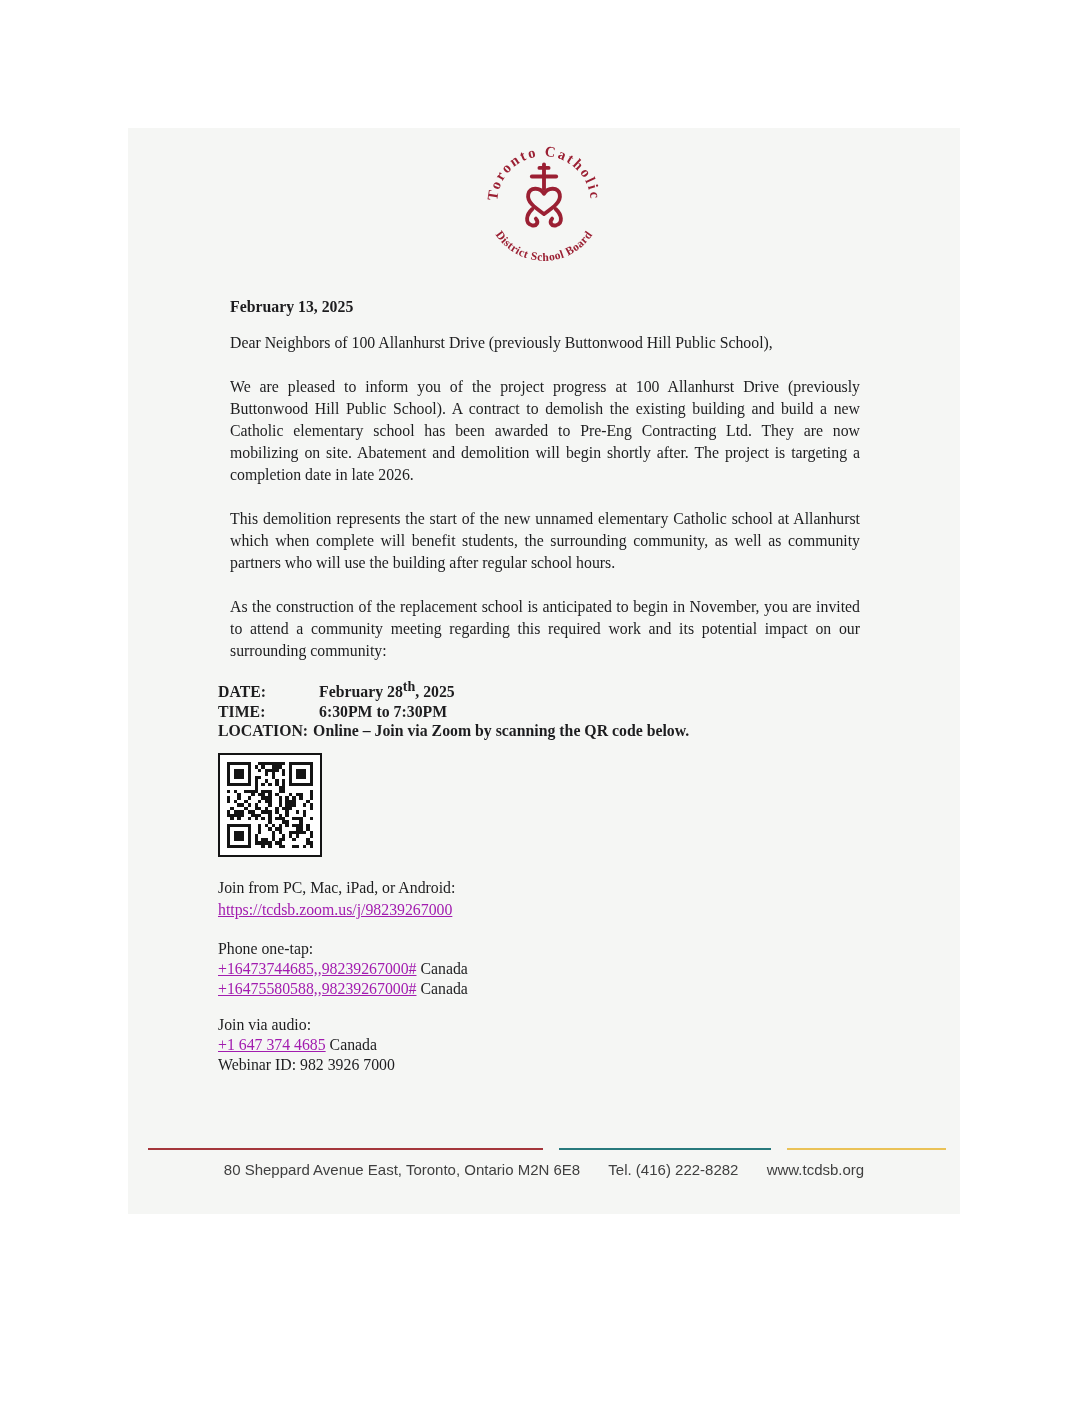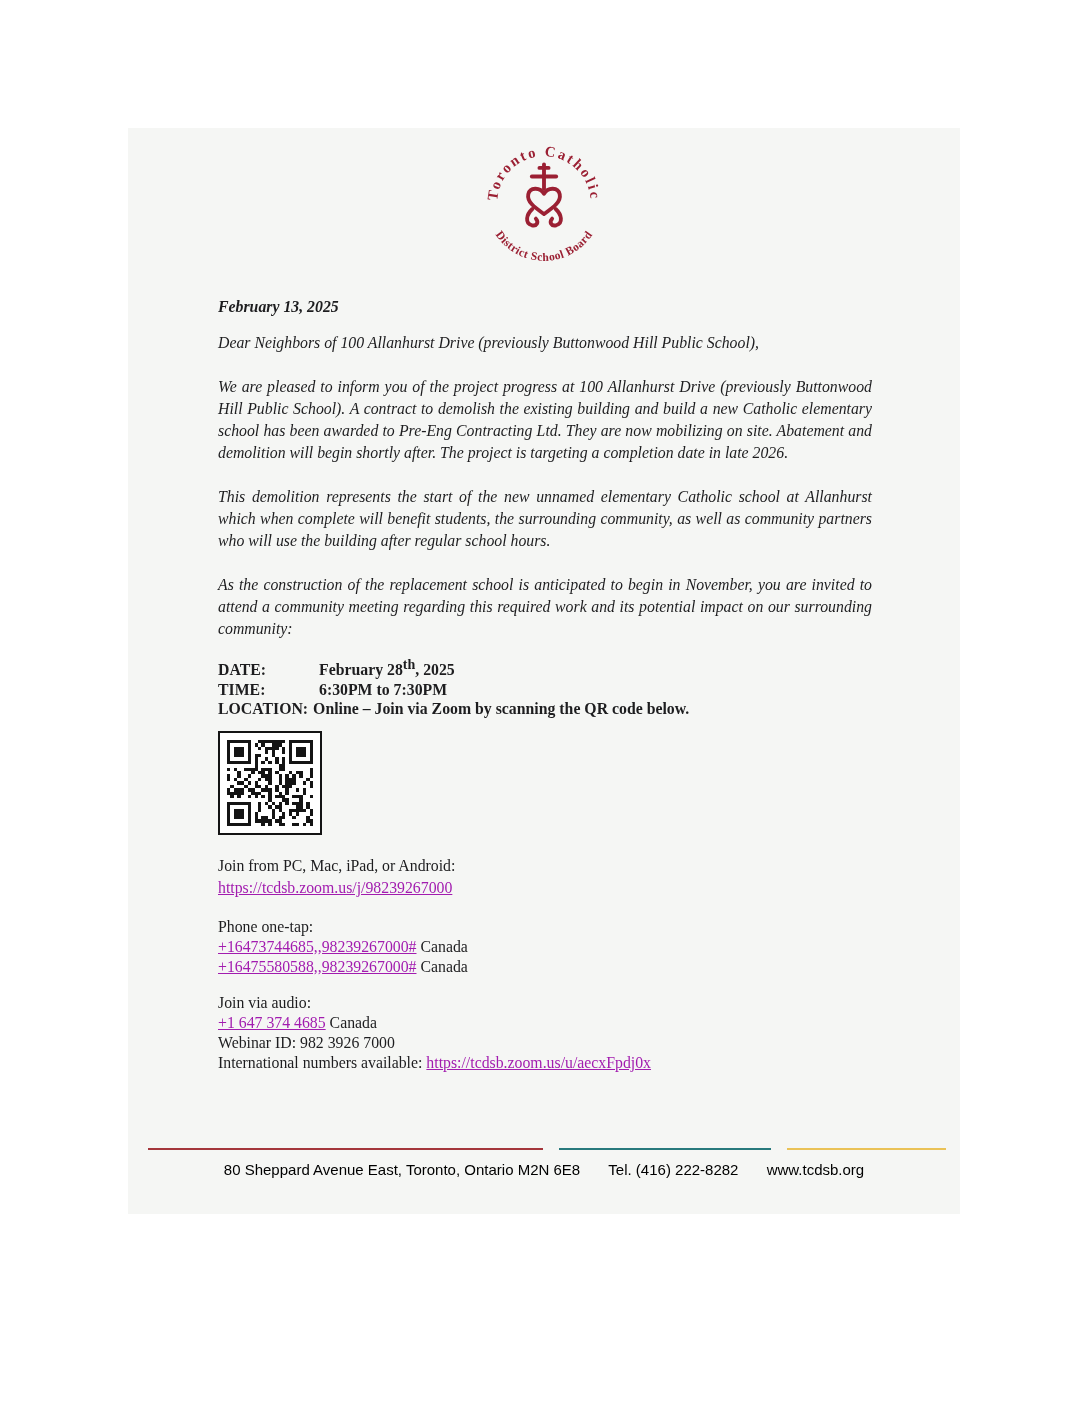--- a/index.html
+++ b/index.html
@@ -10,21 +10,21 @@
   .paper{
     position:absolute;left:128px;top:128px;width:832px;height:1086px;
     background:#f5f6f4;
   }
   .logo-wrap{display:flex;justify-content:center;padding-top:14px;}
   .logo-arc-top{font-family:"Liberation Serif",serif;font-weight:bold;font-size:14.5px;letter-spacing:2.2px;fill:#9b2033;}
   .logo-arc-bot{font-family:"Liberation Serif",serif;font-weight:bold;font-size:11.4px;letter-spacing:0.4px;fill:#9b2033;}
   .content{padding:0 88px 0 90px;font-size:15.8px;line-height:22px;}
   .date{margin-top:22px;font-weight:bold;}
   .salutation{margin-top:14px;}
-  p{margin:0;font-style:italic;}
+  p{margin:12px;}
   .body-para{margin-top:22px;text-align:justify;}
   .meeting{margin-top:15px;font-weight:bold;line-height:19.5px;}
   .meeting-title{white-space:pre-wrap;}
   .mlabel{display:inline-block;width:101px;}
   .loc-value{margin-left:5px;text-align:center;}
   sup{font-size:14px;}
   .qr-box{
     margin-top:12px;width:86px;padding:7px;border:2px solid #141414;
     background:#ffffff;
   }
@@ -34,21 +34,21 @@
   .blk-phone{margin-top:18px;line-height:20px;}
   .blk-audio{margin-top:16px;line-height:20px;}
   .footer{position:absolute;left:0;bottom:36px;width:832px;}
   .rule{display:flex;margin-left:20px;height:2px;}
   .rule span{height:2px;display:block;}
   .rule-red{width:395px;background:#a4363b;margin-right:16px;}
   .rule-teal{width:212px;background:#28797c;margin-right:16px;}
   .rule-gold{width:159px;background:#eac257;}
   .ftext{
     margin-top:11px;text-align:center;
-    font-family:"Liberation Sans", sans-serif;font-size:15px;color:#000000;
+    font-family:"Liberation Sans", sans-serif;font-size:15px;color:#404040;
   }
   .ftext span{margin:0 12px;}
 </style>
 </head>
 <body>
 
 <div class="paper">
 
   <div class="logo-wrap">
     <svg viewBox="0 0 130 130" width="132" height="132">
@@ -405,21 +405,20 @@
     <div class="blk-phone">
       <div>Phone one-tap:</div>
       <div><a href="#">+16473744685,,98239267000#</a><span> Canada</span></div>
       <div><a href="#">+16475580588,,98239267000#</a><span> Canada</span></div>
     </div>
 
     <div class="blk-audio">
       <div>Join via audio:</div>
       <div><a href="#">+1 647 374 4685</a><span> Canada</span></div>
       <div>Webinar ID: 982 3926 7000</div>
-      <div><span>International numbers available: </span><a href="#">https://tcdsb.zoom.us/u/aecxFpdj0x</a></div>
     </div>
   </div>
 
   <div class="footer">
     <div class="rule">
       <span class="rule-red"></span>
       <span class="rule-teal"></span>
       <span class="rule-gold"></span>
     </div>
     <div class="ftext">

